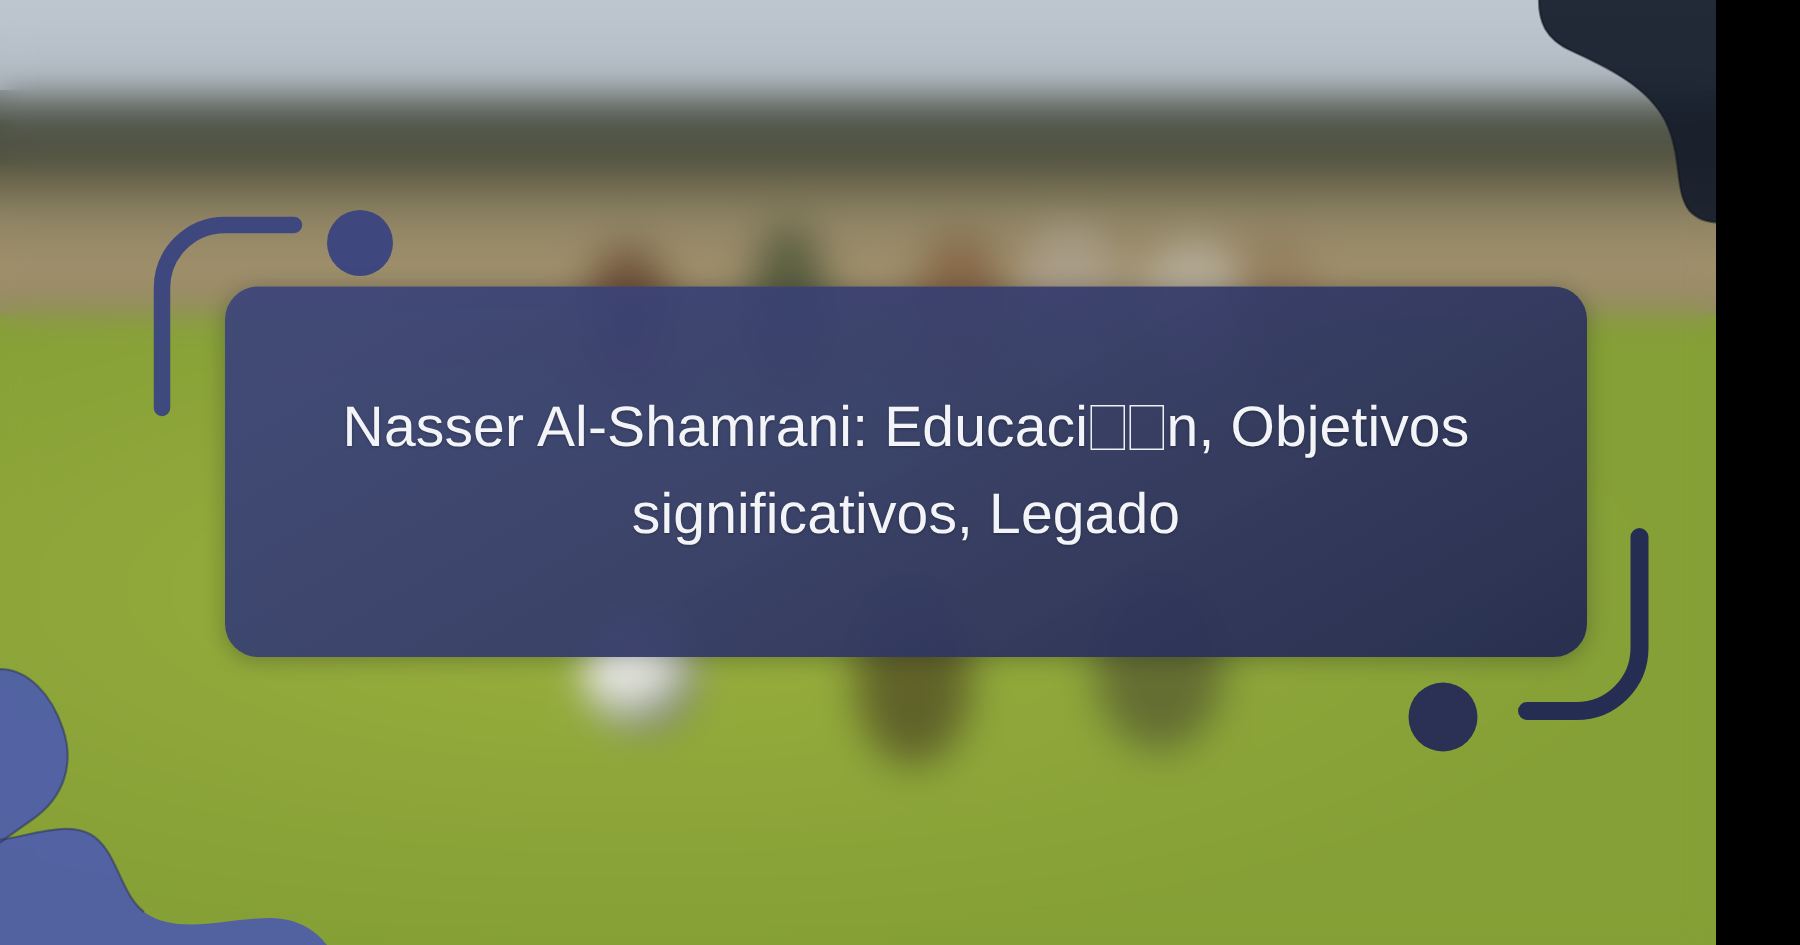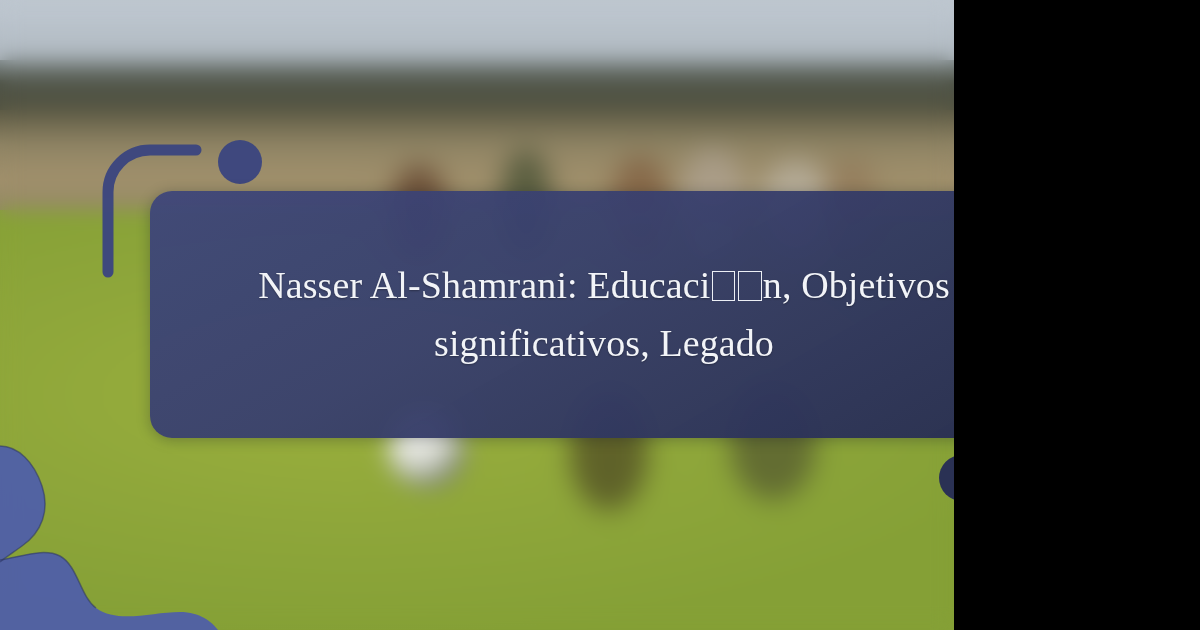--- a/index.html
+++ b/index.html
@@ -2,24 +2,24 @@
 <html><head>
 <meta charset="utf-8">
 <style>
   html, body {
     margin: 0;
     padding: 0;
     background: #000;
   }
   #stage {
     position: relative;
-    width: 954px;
+    width: 1144px;
     height: 630px;
     overflow: hidden;
-    font-family: Liberation Serif, serif;
+    font-family: Liberation Sans, sans-serif;
   }
 
   
   .bg-photo {
     position: absolute;
     inset: -40px;
     z-index: 0;
   }
   
   .bg-sky {

